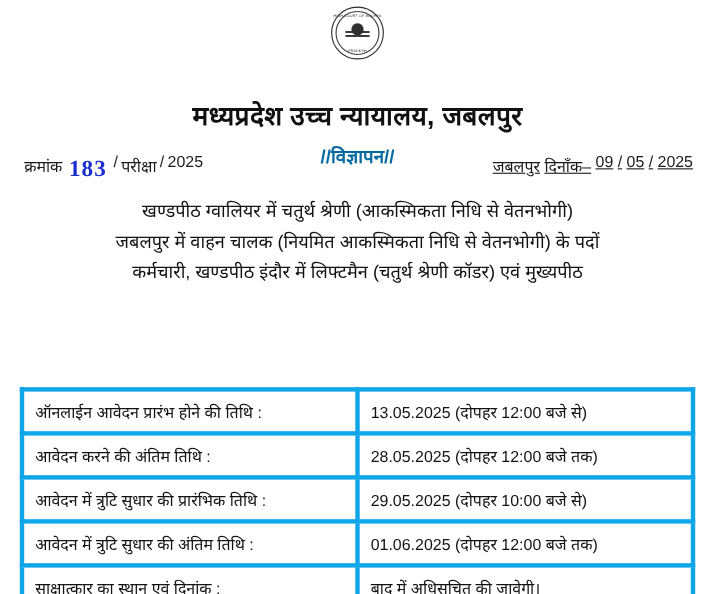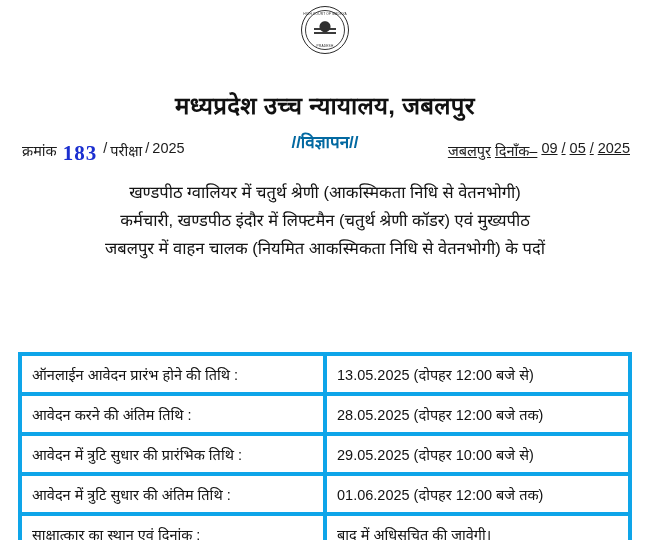--- a/index.html
+++ b/index.html
@@ -207,22 +207,22 @@
       <span>09</span>
       <span class="sep">/</span>
       <span>05</span>
       <span class="sep">/</span>
       <span>2025</span>
     </div>
   </div>
 
   <div class="body-para">
     <span class="ln">खण्डपीठ ग्वालियर में चतुर्थ श्रेणी (आकस्मिकता निधि से वेतनभोगी)</span>
+    <span class="ln">जबलपुर में वाहन चालक (नियमित आकस्मिकता निधि से वेतनभोगी) के पदों</span>
     <span class="ln">कर्मचारी, खण्डपीठ इंदौर में लिफ्टमैन (चतुर्थ श्रेणी कॉडर) एवं मुख्यपीठ</span>
-    <span class="ln">जबलपुर में वाहन चालक (नियमित आकस्मिकता निधि से वेतनभोगी) के पदों</span>
   </div>
 
   <table class="tbl">
     <tbody>
       <tr>
         <td class="label">ऑनलाईन आवेदन प्रारंभ होने की तिथि :</td>
         <td class="value">13.05.2025 (दोपहर 12:00 बजे से)</td>
       </tr>
       <tr>
         <td class="label">आवेदन करने की अंतिम तिथि :</td>

